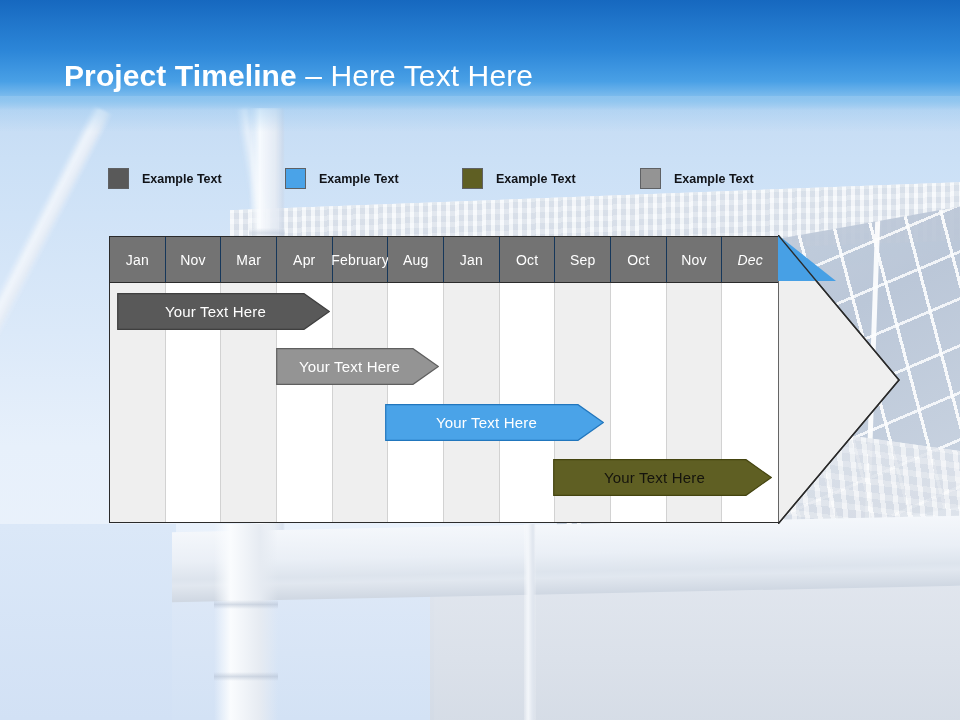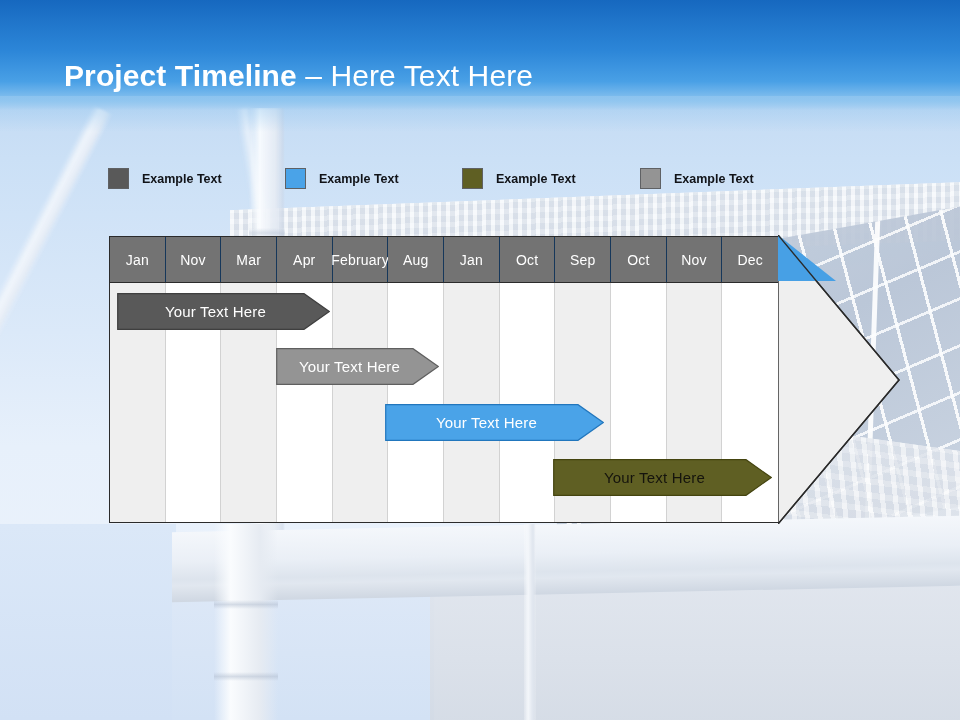--- a/index.html
+++ b/index.html
@@ -161,21 +161,21 @@
   .tl-col.plain { background:#ffffff; }
   .tl-col:last-child { border-right:none; }
 
   .tl-header { position:absolute; left:0; top:0; width:100%; height:45px; display:flex; }
   .tl-hcell {
     height:45px; background:#737373;
     border-right:1px solid #16375a;
     display:flex; align-items:center; justify-content:center;
     color:#ffffff; font-size:14px; letter-spacing:.2px;
   }
-  .tl-hcell:last-child { border-right:none; }
+  .tl-hcell:last-child { border-right:none;font-style:italic; }
   .tl-header-base { position:absolute; left:0; top:45px; width:100%; height:1px; background:#2b2b2b; }
 
   
   .tl-point {
     position:absolute; left:669px; top:-1px;
     width:122px; height:289px;
   }
   .tl-point svg { display:block; }
 
   

